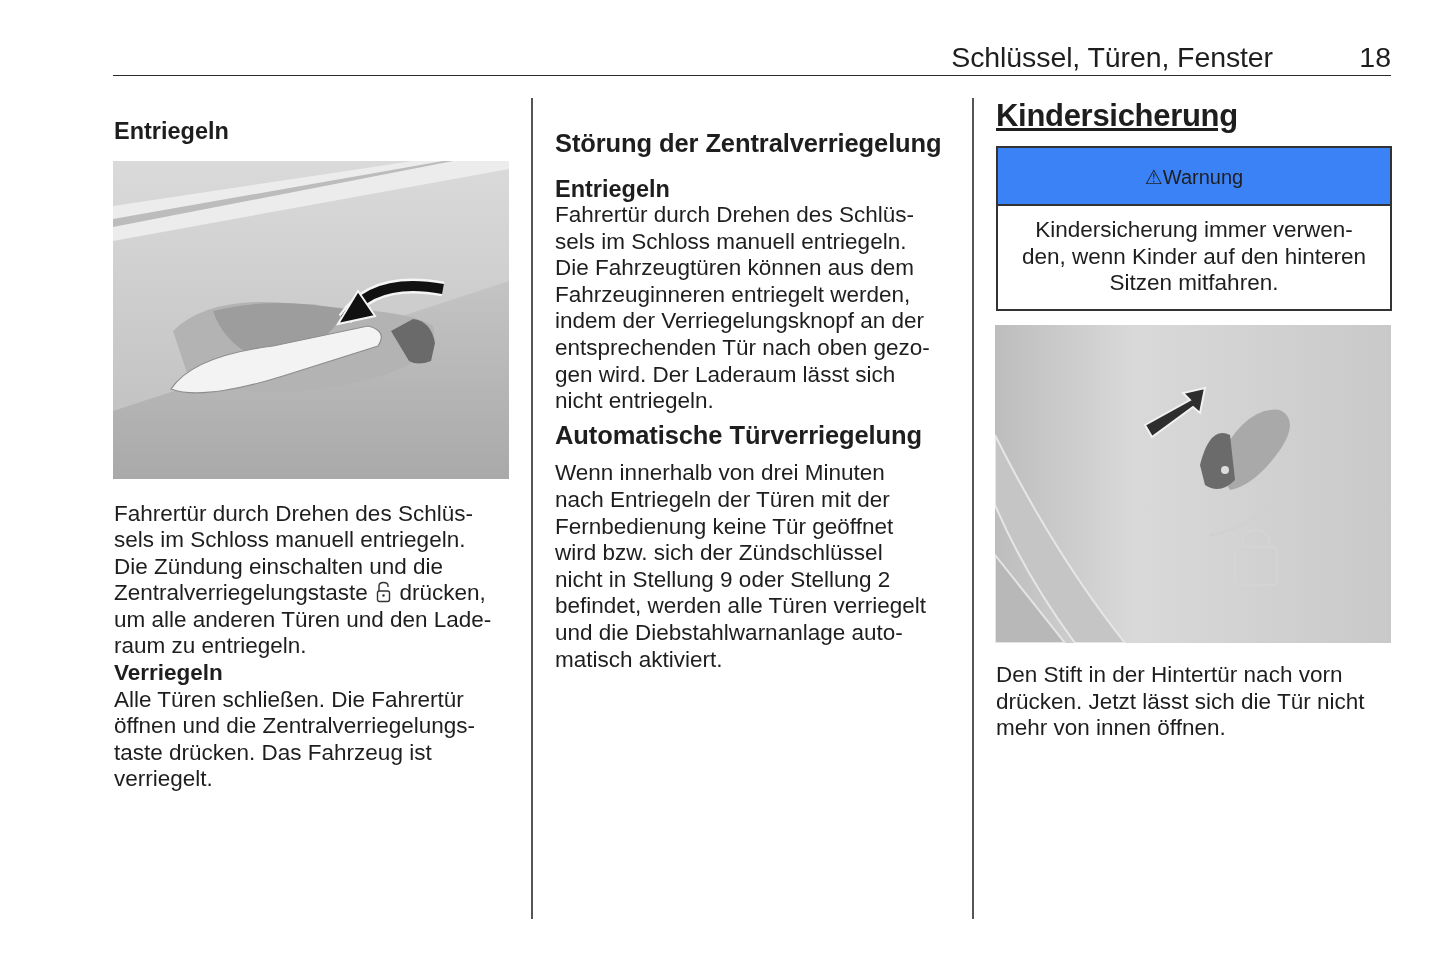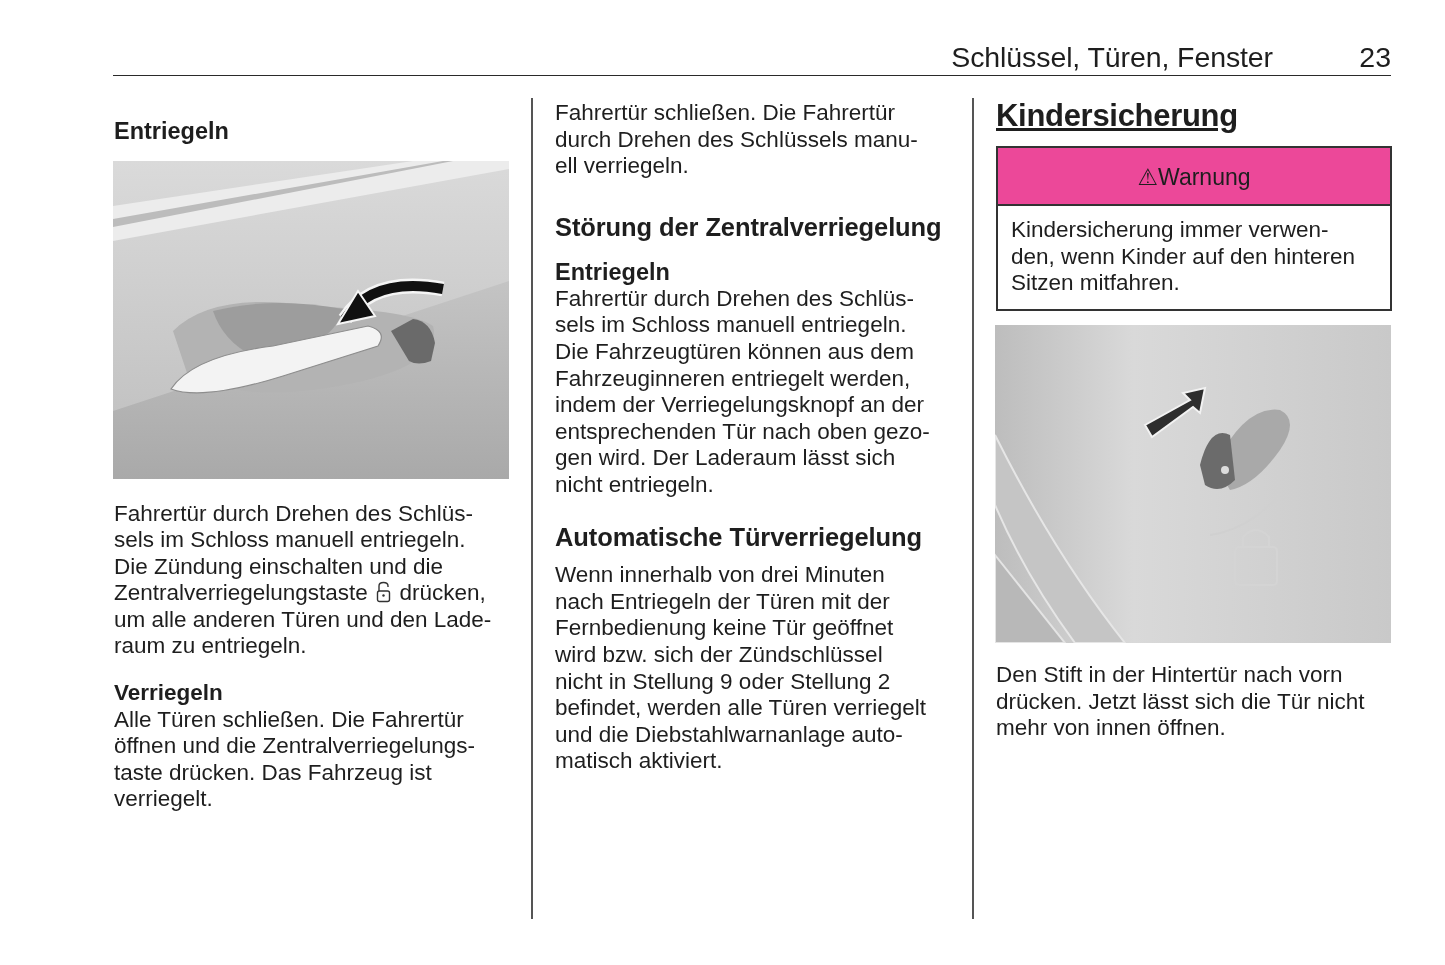--- a/index.html
+++ b/index.html
@@ -17,31 +17,31 @@
   .divider { position: absolute; top: 98px; width: 2px; height: 821px; background: #555; }
   .d1 { left: 531px; } .d2 { left: 972px; }
 
   .h2 { font-size: 25.5px; line-height: 1.2; margin: 0; letter-spacing: -0.1px; }
   .h1 { font-size: 31px; line-height: 1.2; margin: 0; letter-spacing: -0.3px; text-decoration: underline; }
   .h3 { font-size: 22.5px; line-height: 26.5px; margin: 0; }
   .p  { font-size: 22.5px; line-height: 26.6px; margin: 0; white-space: pre-line; }
 
   .fig { position: relative; overflow: hidden; background: #cfcfcf; }
   .warn { border: 2px solid #333; margin-top: 12px; }
-  .warn-head { background: #ec4899; border-bottom: 2px solid #333; text-align: center;
-               font-size: 23px; height: 56px; line-height: 58px; }
-  .warn-body { padding: 11px 13px 12px 13px; font-size: 22.5px; line-height: 26.6px; white-space: pre-line; }
+  .warn-head { background: #3b82f6; border-bottom: 2px solid #333; text-align: center;
+               font-size: 20px; height: 56px; line-height: 58px; }
+  .warn-body { padding: 11px 13px 12px 13px; font-size: 22.5px; line-height: 26.6px; white-space: pre-line; text-align: center; }
   .lock-glyph { display: inline-block; width: 15px; height: 22px; vertical-align: -3px; margin: 0 2px; }
 </style>
 </head>
 <body>
 
 <div class="header">
   <span class="header-title">Schlüssel, Türen, Fenster</span>
-  <span class="header-page">23</span>
+  <span class="header-page">18</span>
 </div>
 
 <div class="divider d1"></div>
 <div class="divider d2"></div>
 
 <div class="col col1">
   <h3 class="h3" style="margin-top:22px; font-size:23.5px">Entriegeln</h3>
 
   <div class="fig" style="margin-top:16px; width:396px; height:318px; margin-left:-1px;">
     <svg width="396" height="318" viewBox="0 0 396 318">
@@ -73,42 +73,39 @@
 sels im Schloss manuell entriegeln.
 Die Zündung einschalten und die
 Zentralverriegelungstaste</span> <span class="lock-glyph"><svg width="15" height="22" viewBox="0 0 15 22">
           <path d="M3,10 V5 Q3,1.5 7.5,1.5 Q12,1.5 12,5 V6" stroke="#333" stroke-width="1.4" fill="none"></path>
           <rect x="1.5" y="10" width="12" height="10.5" rx="2" stroke="#333" stroke-width="1.4" fill="none"></rect>
           <circle cx="7.5" cy="14.5" r="1.2" fill="#333"></circle>
         </svg></span><span> drücken,
 um alle anderen Türen und den Lade-
 raum zu entriegeln.</span></p>
 
-  <h3 class="h3" style="margin-top:20px">Verriegeln</h3>
+  <h3 class="h3" style="">Verriegeln</h3>
   <p class="p">Alle Türen schließen. Die Fahrertür
 öffnen und die Zentralverriegelungs-
 taste drücken. Das Fahrzeug ist
 verriegelt.</p>
 </div>
 
 <div class="col col2">
-  <p class="p" style="margin-top:4px">Fahrertür schließen. Die Fahrertür
-durch Drehen des Schlüssels manu-
-ell verriegeln.</p>
   <h2 class="h2" style="margin-top:32px">Störung der Zentralverriegelung</h2>
   <h3 class="h3" style="margin-top:17px; font-size:23.5px">Entriegeln</h3>
   <p class="p">Fahrertür durch Drehen des Schlüs-
 sels im Schloss manuell entriegeln.
 Die Fahrzeugtüren können aus dem
 Fahrzeuginneren entriegelt werden,
 indem der Verriegelungsknopf an der
 entsprechenden Tür nach oben gezo-
 gen wird. Der Laderaum lässt sich
 nicht entriegeln.</p>
-  <h2 class="h2" style="margin-top:23px">Automatische Türverriegelung</h2>
+  <h2 class="h2" style="margin-top:5px">Automatische Türverriegelung</h2>
   <p class="p" style="margin-top:10px">Wenn innerhalb von drei Minuten
 nach Entriegeln der Türen mit der
 Fernbedienung keine Tür geöffnet
 wird bzw. sich der Zündschlüssel
 nicht in Stellung 9 oder Stellung 2
 befindet, werden alle Türen verriegelt
 und die Diebstahlwarnanlage auto-
 matisch aktiviert.</p>
 </div>
 

